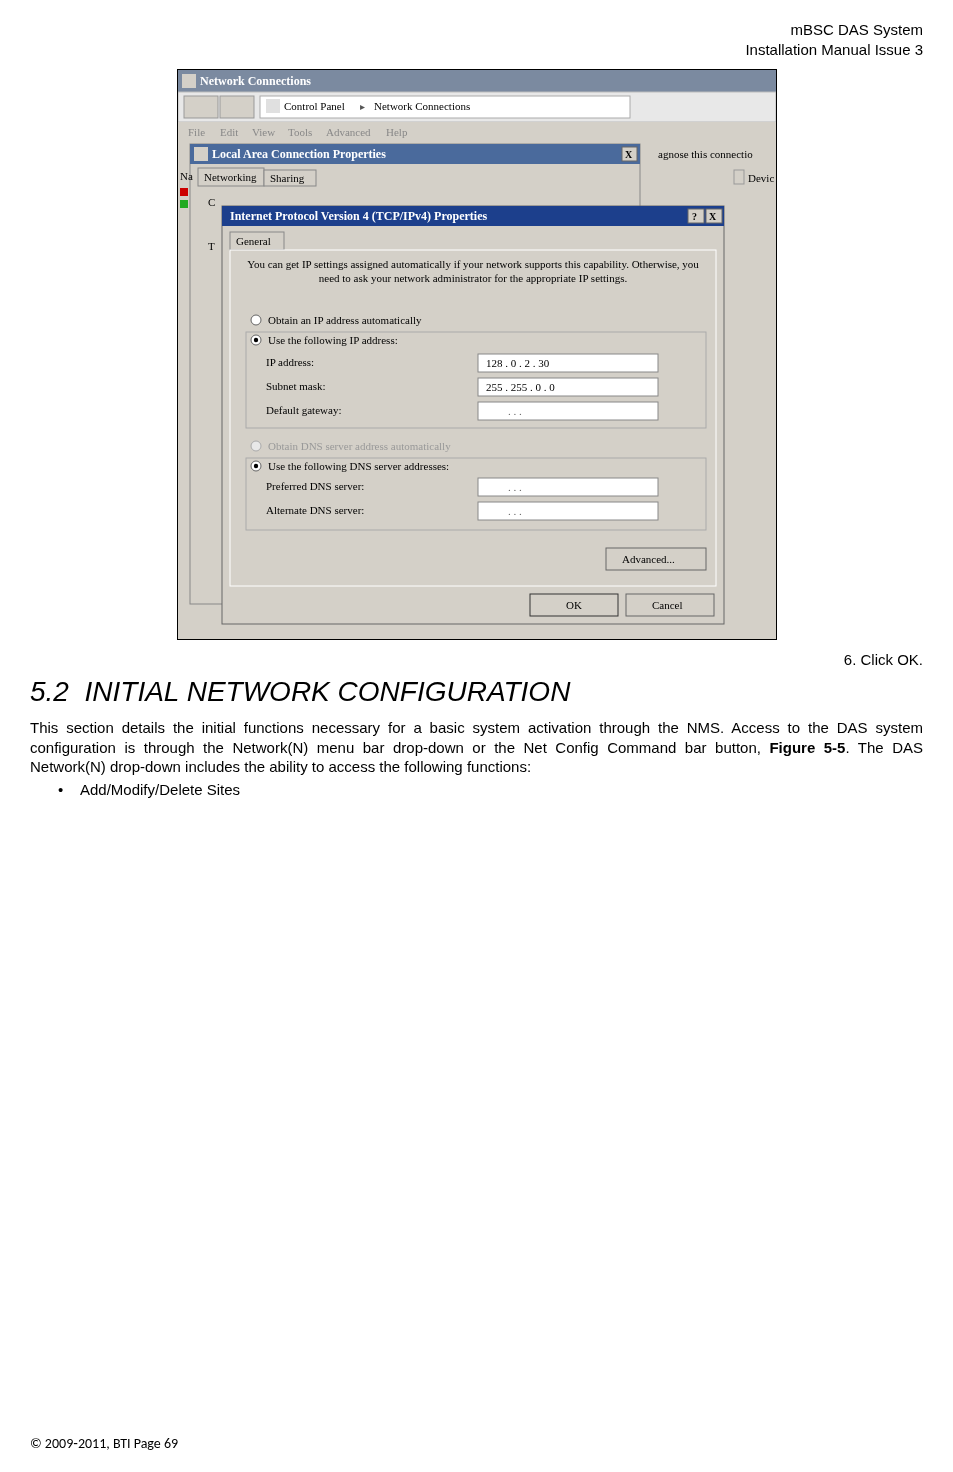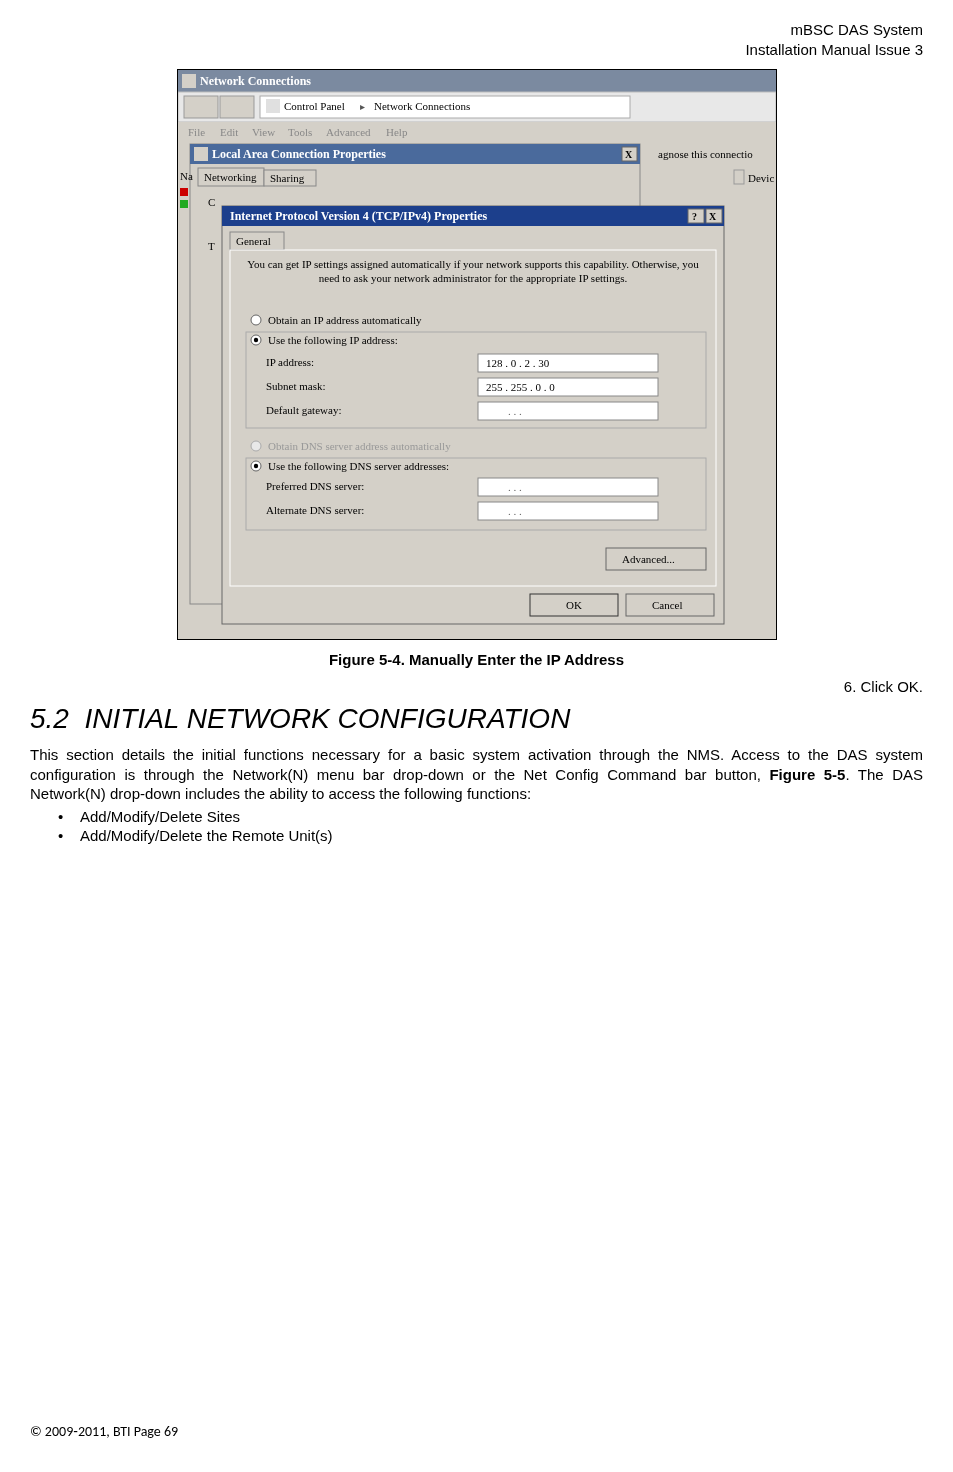--- a/index.html
+++ b/index.html
@@ -62,21 +62,21 @@
     list-style: none;
     margin: 0 0 2px 0;
   }
   .bullets li::before {
     content: "•";
     display: inline-block;
     width: 22px;
   }
   .footer {
     position: absolute;
-    bottom: 32px;
+    bottom: 20px;
     left: 30px;
     font-size: 14px;
     font-family: Calibri, Arial, sans-serif;
   }
   .italic { }
   .bold { font-weight: bold; }
 </style>
 </head>
 <body>
 
@@ -195,31 +195,29 @@
       <rect x="428" y="478" width="100" height="22" fill="#d4d0c8" stroke="#666"></rect>
       <text x="444" y="493" font-size="11" font-family="Tahoma">Advanced...</text>
 
       <rect x="352" y="524" width="88" height="22" fill="#d4d0c8" stroke="#333"></rect>
       <text x="388" y="539" font-size="11" font-family="Tahoma">OK</text>
       <rect x="448" y="524" width="88" height="22" fill="#d4d0c8" stroke="#666"></rect>
       <text x="474" y="539" font-size="11" font-family="Tahoma">Cancel</text>
     </svg>
   </div>
 
-  <div class="figure-caption">Figure 5-4. Manually Enter the IP Address</div>
 
   <div class="step6">6.  Click OK.</div>
 
   <div class="section-heading">
     <span>5.2</span>&nbsp;&nbsp;<span>INITIAL NETWORK CONFIGURATION</span>
   </div>
 
   <p class="body-text">
     <span>This section details the initial functions necessary for a basic system activation through the NMS. Access to the DAS system configuration is through the </span><span class="italic">Network(N)</span><span> menu bar drop-down or the Net Config Command bar button, </span><span class="bold">Figure 5-5</span><span>. The DAS </span><span class="italic">Network(N)</span><span> drop-down includes the ability to access the following functions:</span>
   </p>
 
   <ul class="bullets">
     <li>Add/Modify/Delete Sites</li>
-    <li>Add/Modify/Delete the Remote Unit(s)</li>
   </ul>
 
   <div class="footer">© 2009‐2011, BTI Page 69</div>
 </div>
 
 </body></html>

